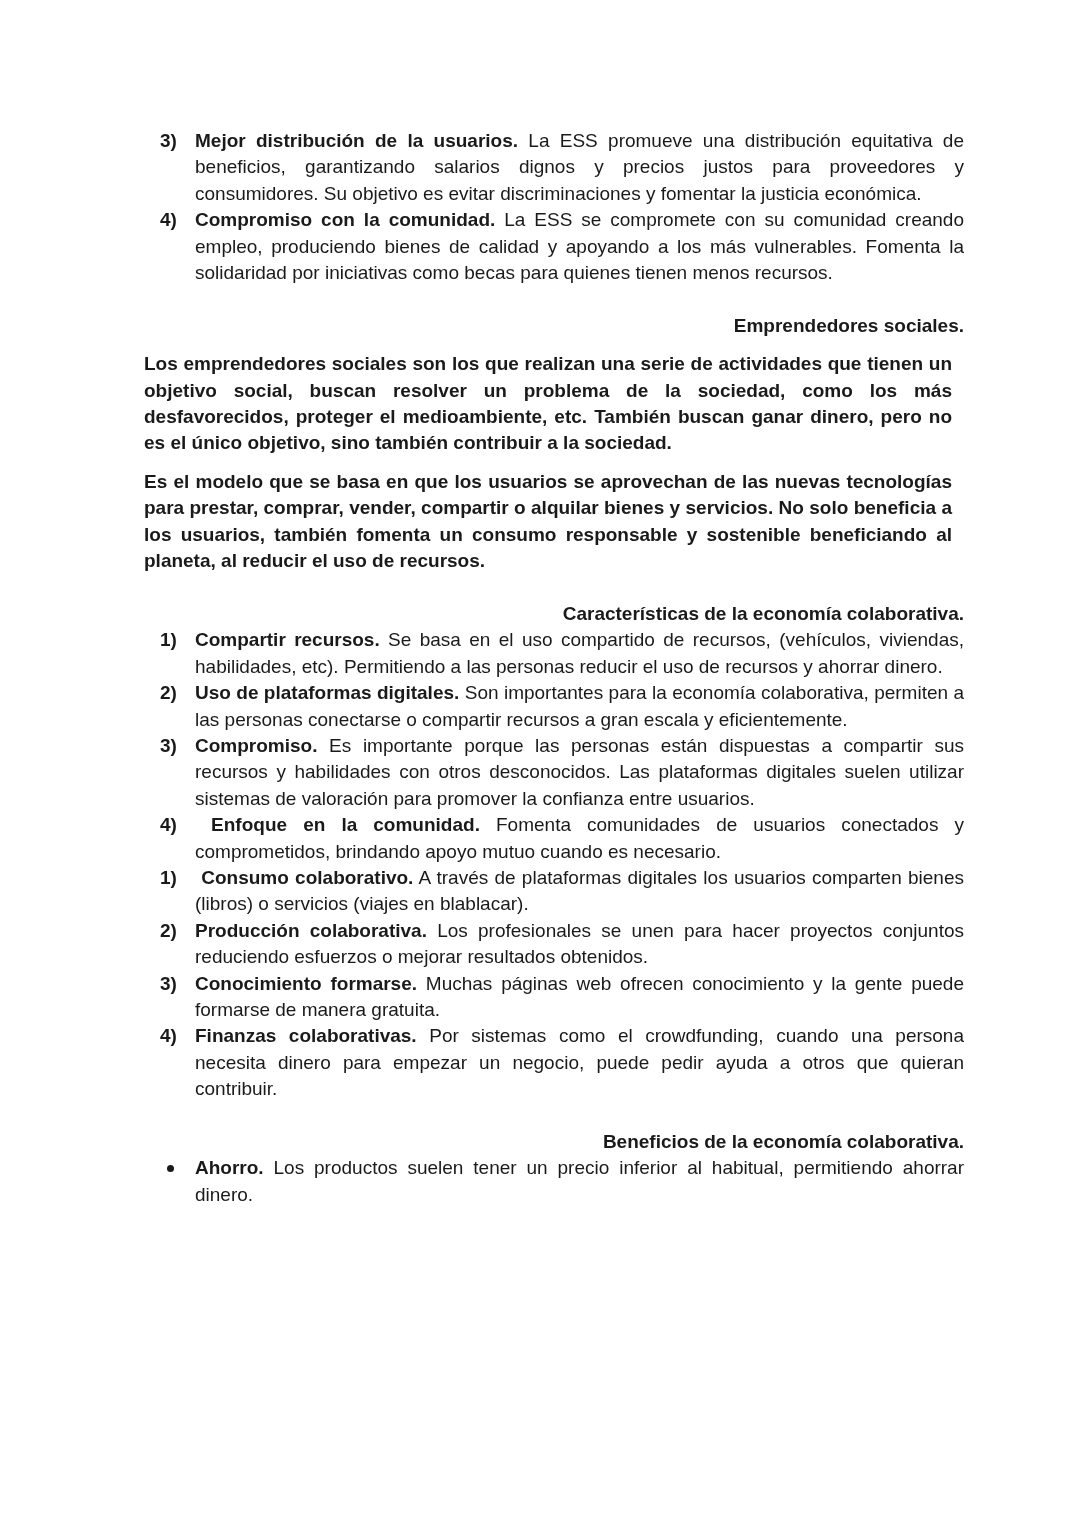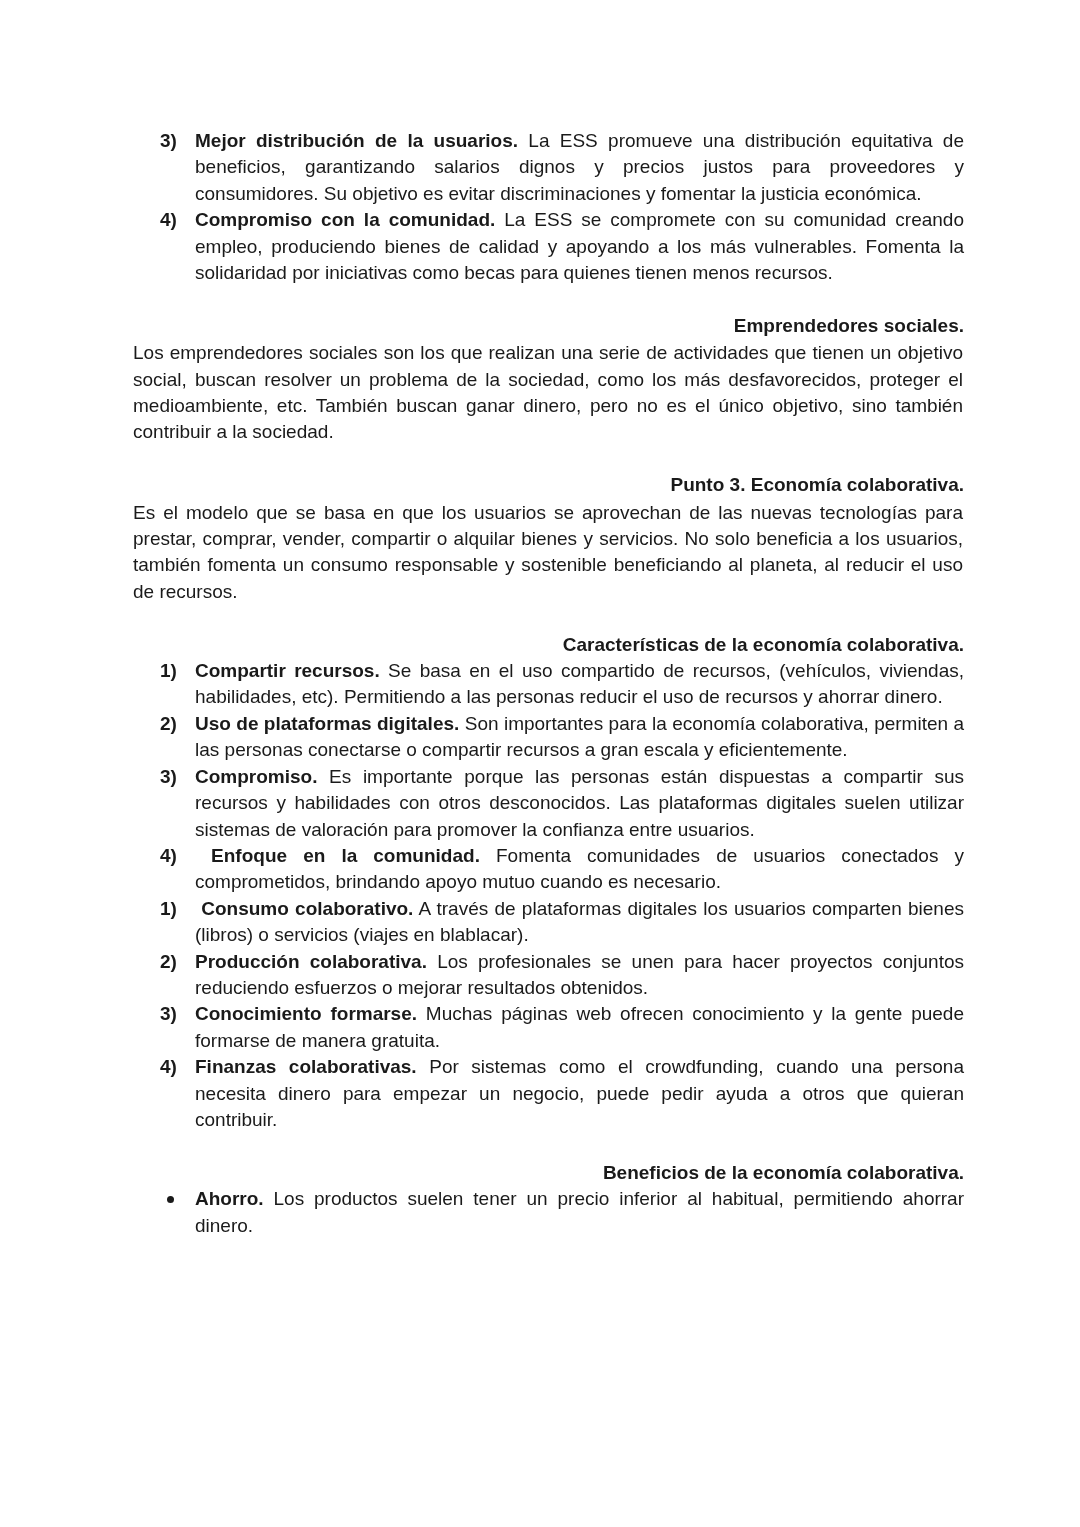--- a/index.html
+++ b/index.html
@@ -16,22 +16,23 @@
     box-sizing: border-box;
     padding: 128px 116px 0 132px;
     overflow: hidden;
     font-family: "Liberation Sans", "DejaVu Sans", sans-serif;
     font-size: 19px;
     line-height: 26.4px;
     color: #1a1a1a;
     -webkit-font-smoothing: antialiased;
   }
   .para {
-    margin: 1px;
+    margin: 12px;
     text-align: justify;
+    font-weight: bold;
   }
   .heading {
     margin: 26.4px 0 0 0;
     font-weight: bold;
     text-align: right;
   }
   .oli {
     position: relative;
     padding-left: 63px;
     text-align: justify;
@@ -64,21 +65,20 @@
 <body>
 
 <div class="page">
 
   <div class="oli"><span class="num">3)</span><span class="lead">Mejor distribución de la usuarios.</span> <span>La ESS promueve una distribución equitativa de beneficios, garantizando salarios dignos y precios justos para proveedores y consumidores. Su objetivo es evitar discriminaciones y fomentar la justicia económica.</span></div>
   <div class="oli"><span class="num">4)</span><span class="lead">Compromiso con la comunidad.</span> <span>La ESS se compromete con su comunidad creando empleo, produciendo bienes de calidad y apoyando a los más vulnerables. Fomenta la solidaridad por iniciativas como becas para quienes tienen menos recursos.</span></div>
 
   <p class="heading">Emprendedores sociales.</p>
   <p class="para">Los emprendedores sociales son los que realizan una serie de actividades que tienen un objetivo social, buscan resolver un problema de la sociedad, como los más desfavorecidos, proteger el medioambiente, etc. También buscan ganar dinero, pero no es el único objetivo, sino también contribuir a la sociedad.</p>
 
-  <p class="heading">Punto 3. Economía colaborativa.</p>
   <p class="para">Es el modelo que se basa en que los usuarios se aprovechan de las nuevas tecnologías para prestar, comprar, vender, compartir o alquilar bienes y servicios. No solo beneficia a los usuarios, también fomenta un consumo responsable y sostenible beneficiando al planeta, al reducir el uso de recursos.</p>
 
   <p class="heading">Características de la economía colaborativa.</p>
   <div class="oli"><span class="num">1)</span><span class="lead">Compartir recursos.</span> <span>Se basa en el uso compartido de recursos, (vehículos, viviendas, habilidades, etc). Permitiendo a las personas reducir el uso de recursos y ahorrar dinero.</span></div>
   <div class="oli"><span class="num">2)</span><span class="lead">Uso de plataformas digitales.</span> <span>Son importantes para la economía colaborativa, permiten a las personas conectarse o compartir recursos a gran escala y eficientemente.</span></div>
   <div class="oli"><span class="num">3)</span><span class="lead">Compromiso.</span> <span>Es importante porque las personas están dispuestas a compartir sus recursos y habilidades con otros desconocidos. Las plataformas digitales suelen utilizar sistemas de valoración para promover la confianza entre usuarios.</span></div>
   <div class="oli"><span class="num">4)</span><span class="lead">&nbsp;Enfoque en la comunidad.</span> <span>Fomenta comunidades de usuarios conectados y comprometidos, brindando apoyo mutuo cuando es necesario.</span></div>
 
   <div class="oli"><span class="num">1)</span><span class="lead">&nbsp;Consumo colaborativo.</span> <span>A través de plataformas digitales los usuarios comparten bienes (libros) o servicios (viajes en blablacar).</span></div>
   <div class="oli"><span class="num">2)</span><span class="lead">Producción colaborativa.</span> <span>Los profesionales se unen para hacer proyectos conjuntos reduciendo esfuerzos o mejorar resultados obtenidos.</span></div>

